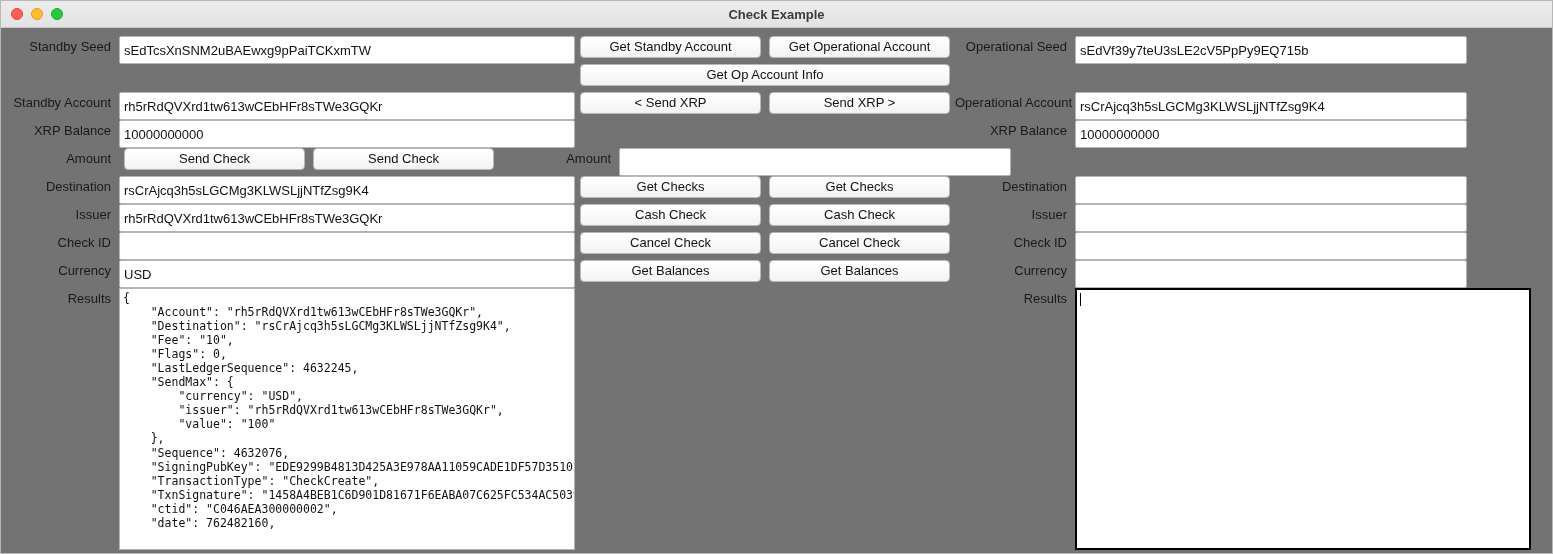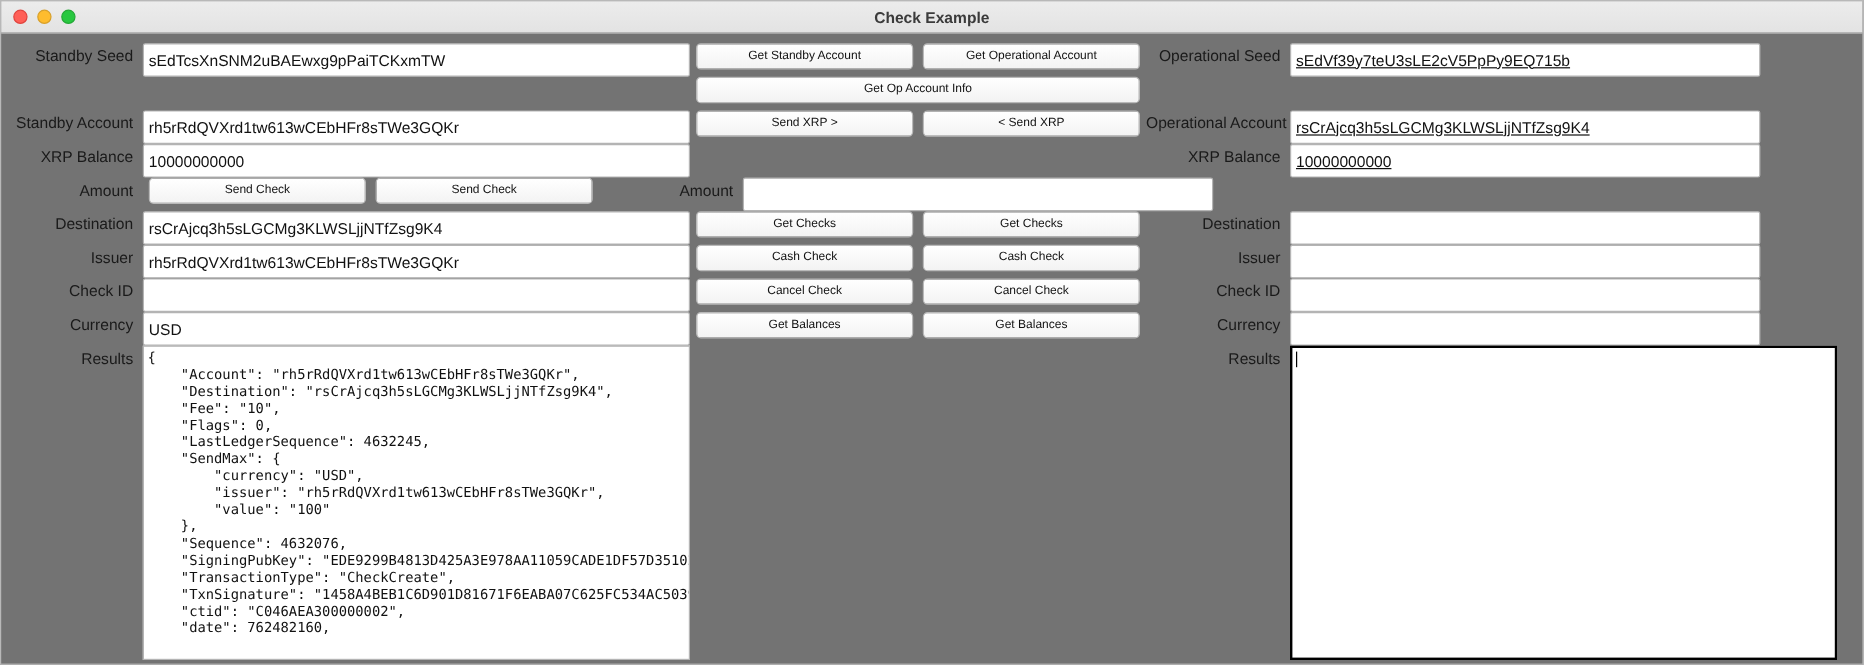--- a/index.html
+++ b/index.html
@@ -71,33 +71,33 @@
     font-size: 13px;
     height: 22px;
     border: 1px solid #b4b4b4;
     border-radius: 2px;
     background: #ffffff;
     padding: 13px 4px;
     color: #111;
     outline: none;
   }
   .left-field { width: 456px; }
-  .right-field { width: 392px; text-decoration: underline; }
+  .right-field { width: 392px; }
   .mid {
     width: 380px;
     display: flex;
     justify-content: space-between;
     gap: 8px;
     padding: 0 5px;
   }
   .btn {
     flex: 1 1 0;
     height: 22px;
     font-family: "Liberation Sans", sans-serif;
-    font-size: 10px;
+    font-size: 13px;
     color: #111;
     background: linear-gradient(#ffffff, #f3f3f3);
     border: 1px solid #b9b9b9;
     border-radius: 4px;
     text-align: center;
     line-height: 20px;
     cursor: default;
     white-space: nowrap;
     overflow: hidden;
   }
@@ -172,22 +172,22 @@
         <div class="btn">Get Op Account Info</div>
       </div>
       <div class="lbl right-col"></div>
       <div class="right-field"></div>
     </div>
 
     <div class="row">
       <div class="lbl left-col">Standby Account</div>
       <input class="tf left-field" value="rh5rRdQVXrd1tw613wCEbHFr8sTWe3GQKr" style="">
       <div class="mid">
+        <div class="btn">&lt; Send XRP</div>
         <div class="btn">Send XRP &gt;</div>
-        <div class="btn">&lt; Send XRP</div>
       </div>
       <div class="lbl right-col">Operational Account</div>
       <input class="tf right-field" value="rsCrAjcq3h5sLGCMg3KLWSLjjNTfZsg9K4" style="">
     </div>
 
     <div class="row">
       <div class="lbl left-col">XRP Balance</div>
       <input class="tf left-field" value="10000000000" style="">
       <div class="spacer-mid"></div>
       <div class="lbl right-col">XRP Balance</div>

